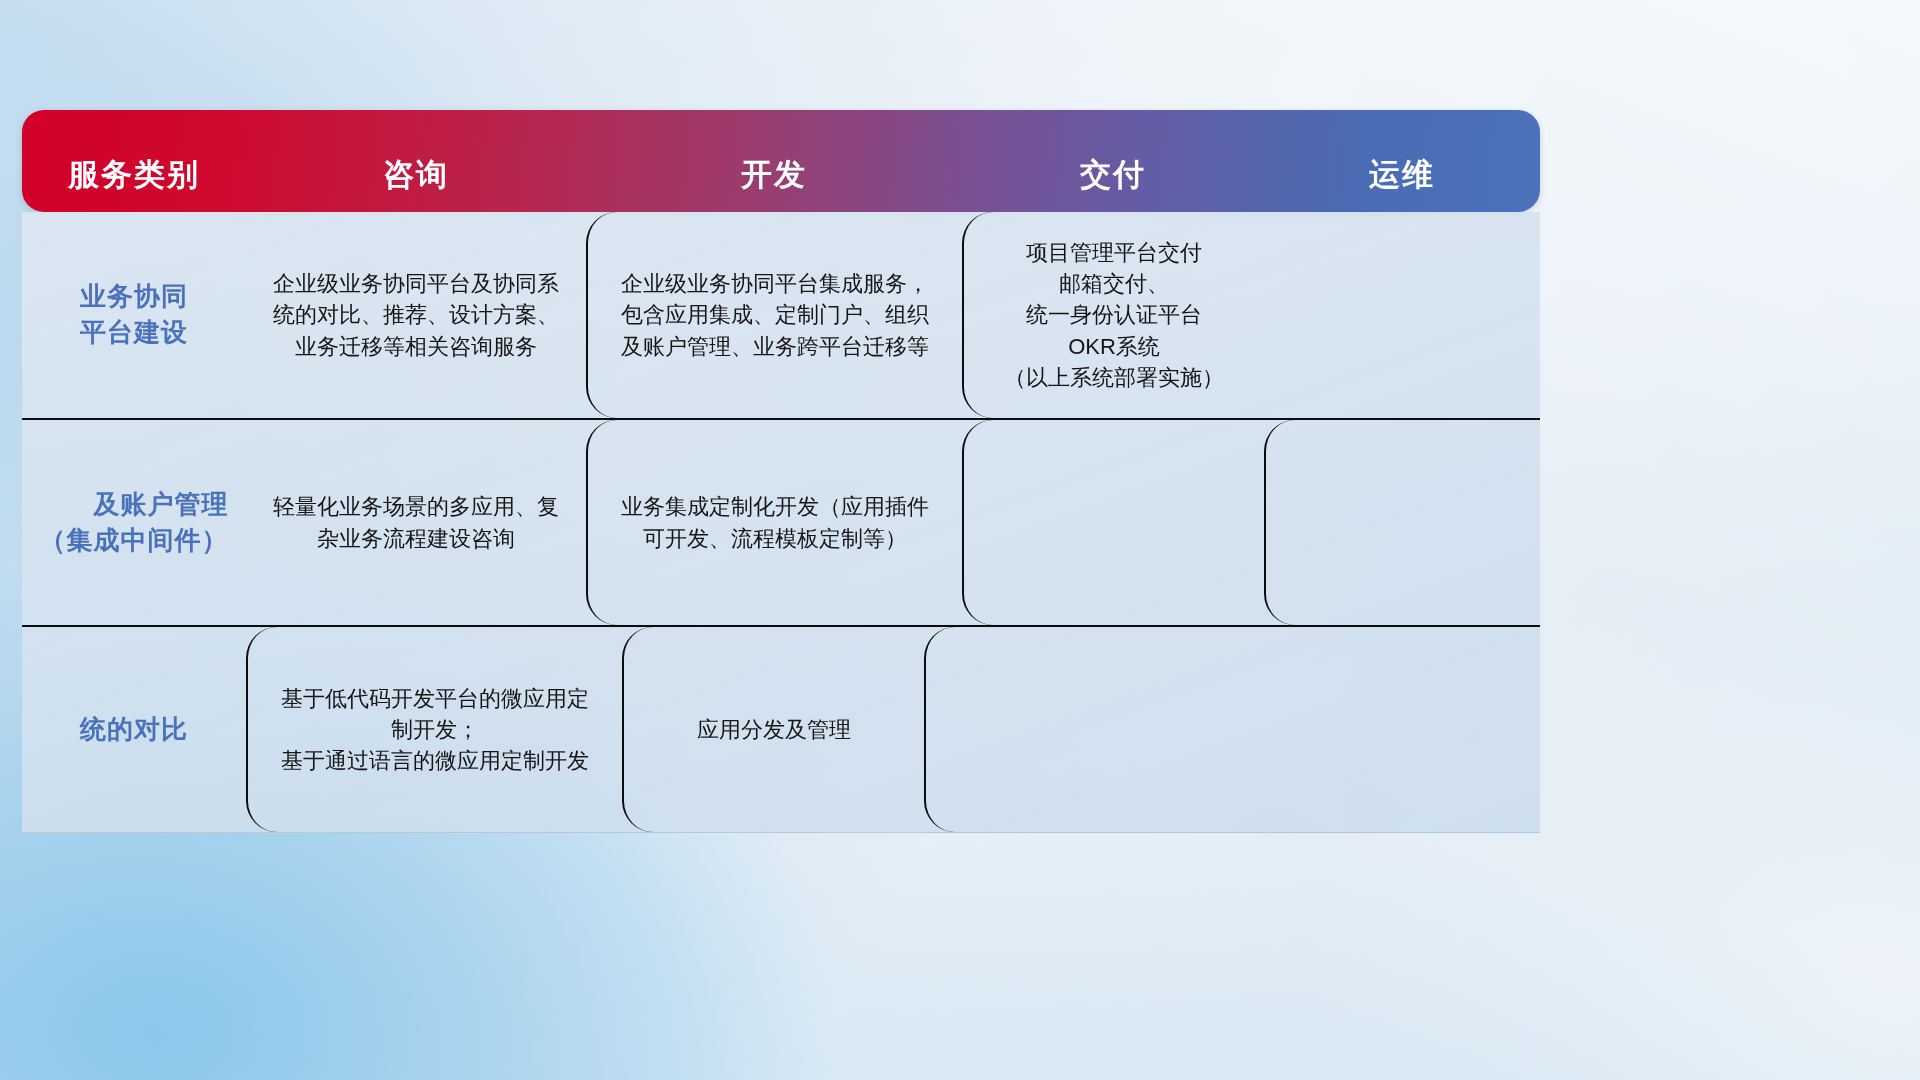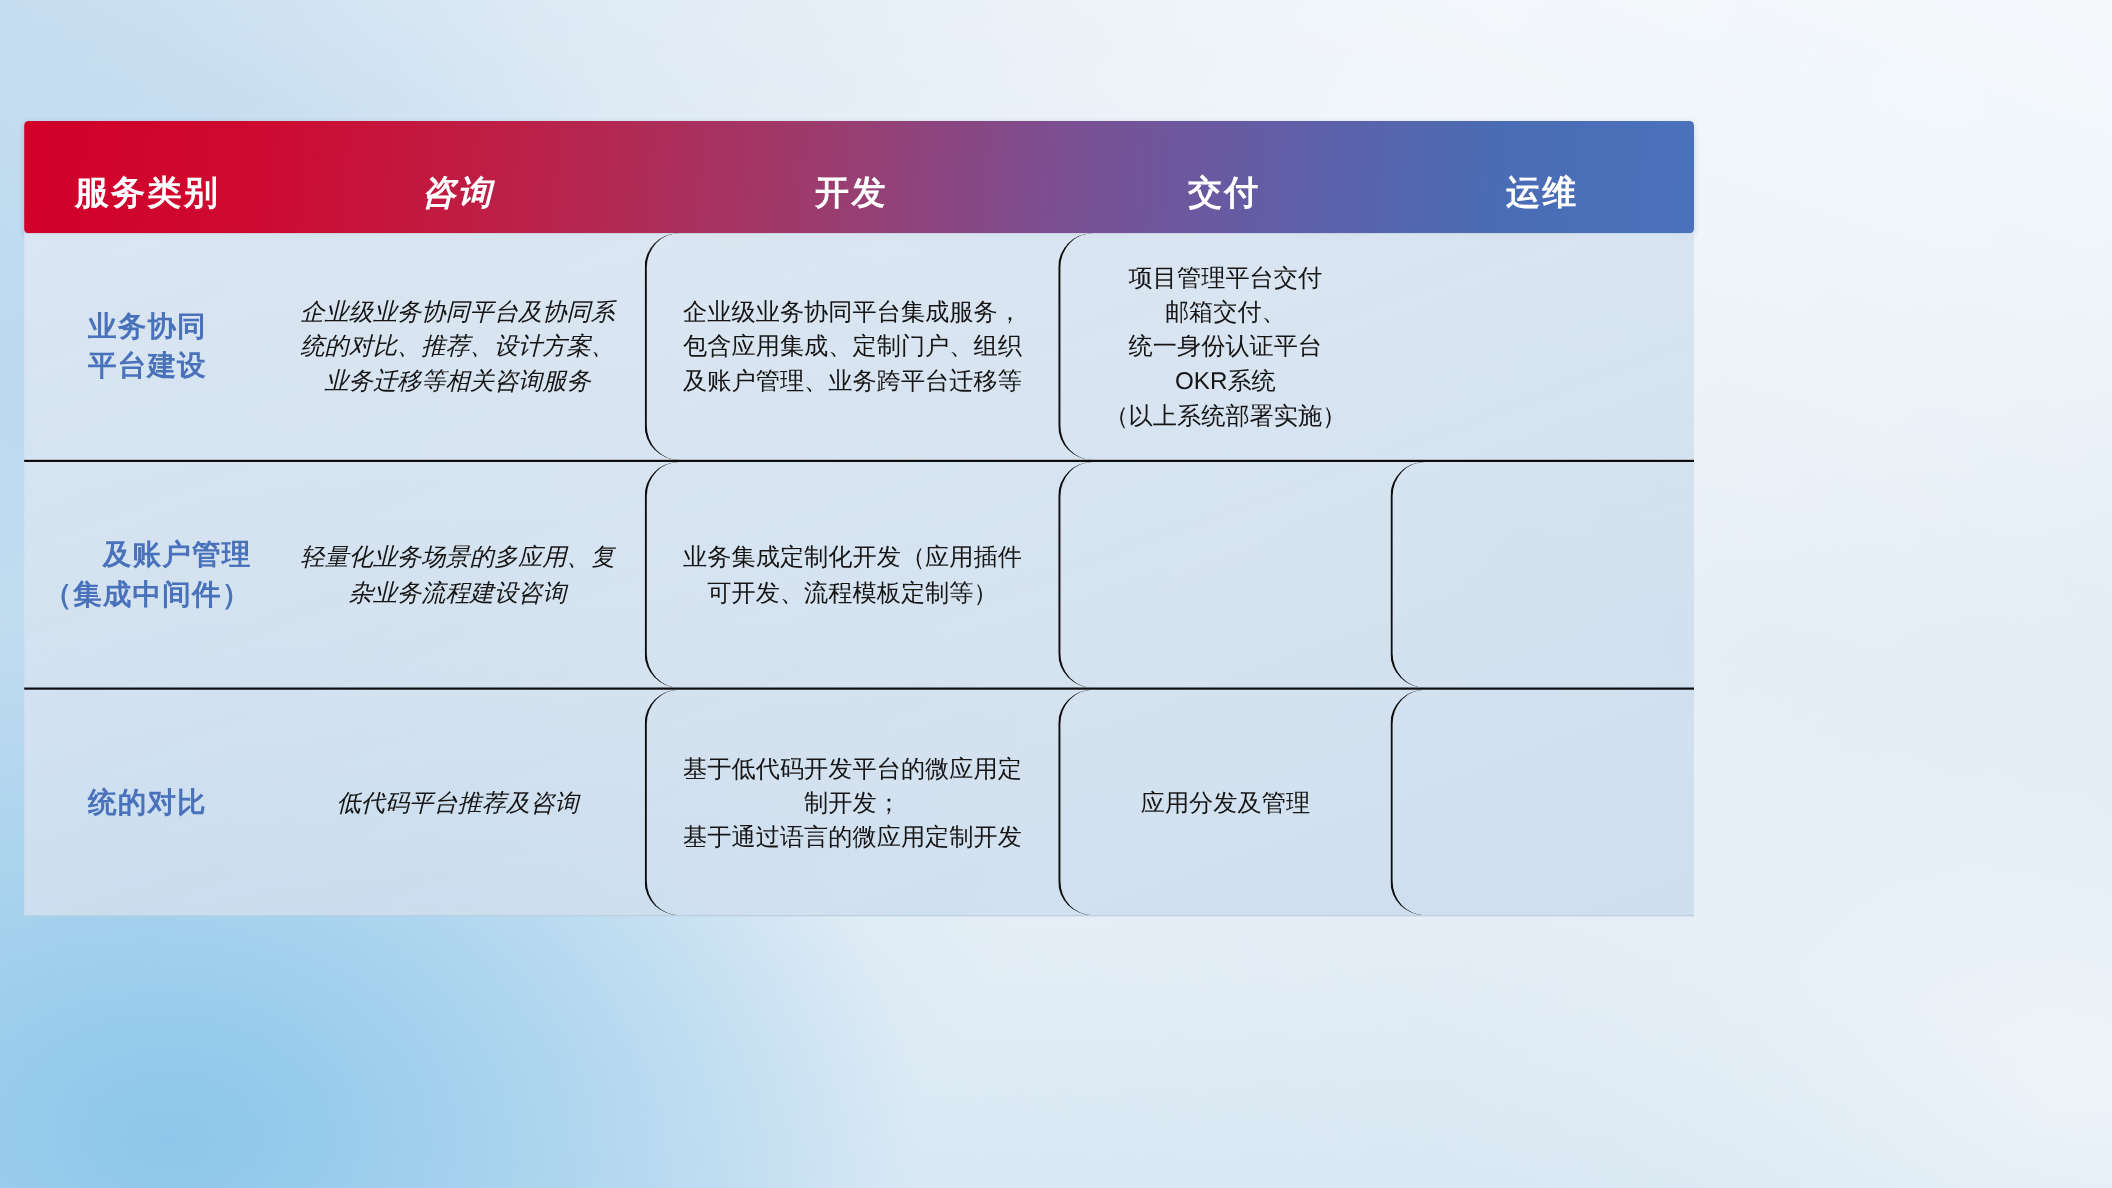--- a/index.html
+++ b/index.html
@@ -28,21 +28,21 @@
 
   
   #table-wrap{
     position:absolute;left:22px;top:110px;width:1518px;
   }
 
   
   #header-row{
     display:flex;
     height:102px;
-    border-radius:4px;
+    border-radius:22px;
     background:linear-gradient(95deg,
         #d1002a 0%,
         #ce0a31 14%,
         #bc2148 30%,
         #9b3c6e 48%,
         #7b4f92 62%,
         #5f5fa8 76%,
         #4a6cb4 88%,
         #4a72bb 100%);
     box-shadow:0 2px 6px rgba(40,60,90,0.18);
@@ -97,21 +97,21 @@
     color:#151515;
     font-size:22px;
     line-height:1.42;
     font-weight:normal;
   }
   
   .vsep{border-left:2px solid #0d0d0d;}
 
   
   .c0{width:224px;}
-  .c1{width:340px;font-style:italic;}
+  .c1{width:340px;}
   .c2{width:376px;}
   .c3{width:302px;}
   .c4{width:276px;}
 
   .multi{white-space:pre-line;}
 </style>
 </head>
 <body>
 
 <div id="bg-base"></div>
@@ -151,21 +151,20 @@
       <div class="cell c1 cell-txt multi">轻量化业务场景的多应用、复
 杂业务流程建设咨询</div>
       <div class="cell c2 cell-txt multi vsep">业务集成定制化开发（应用插件
 可开发、流程模板定制等）</div>
       <div class="cell c3 cell-txt multi vsep"></div>
       <div class="cell c4 cell-txt multi vsep"></div>
     </div>
 
     <div class="brow" id="row-2">
       <div class="cell c0 cell-cat multi">统的对比</div>
-      <div class="cell c1 cell-txt multi">低代码平台推荐及咨询</div>
       <div class="cell c2 cell-txt multi vsep">基于低代码开发平台的微应用定
 制开发；
 基于通过语言的微应用定制开发</div>
       <div class="cell c3 cell-txt multi vsep">应用分发及管理</div>
       <div class="cell c4 cell-txt multi vsep"></div>
     </div>
 
   </div>
 </div>
 

